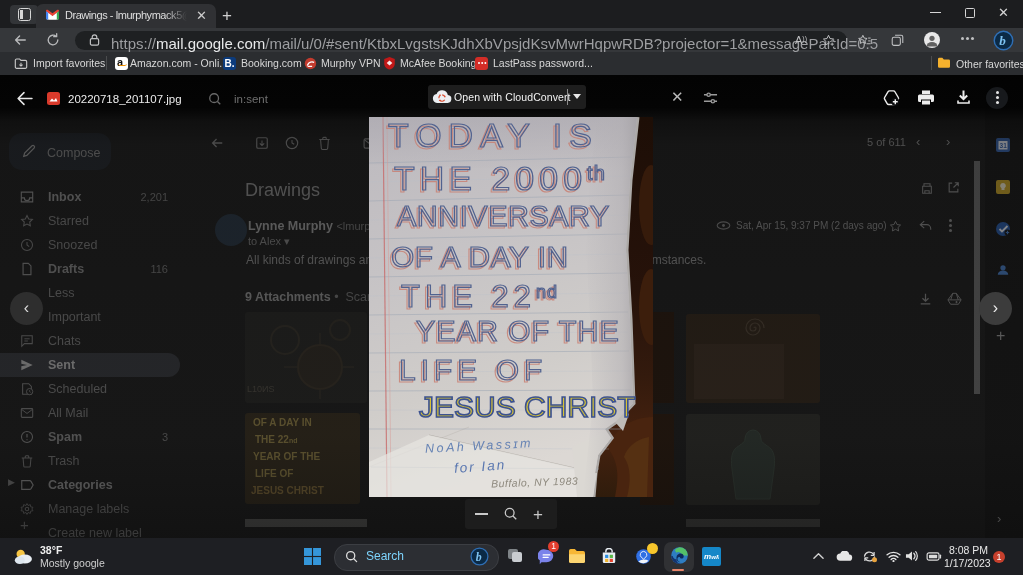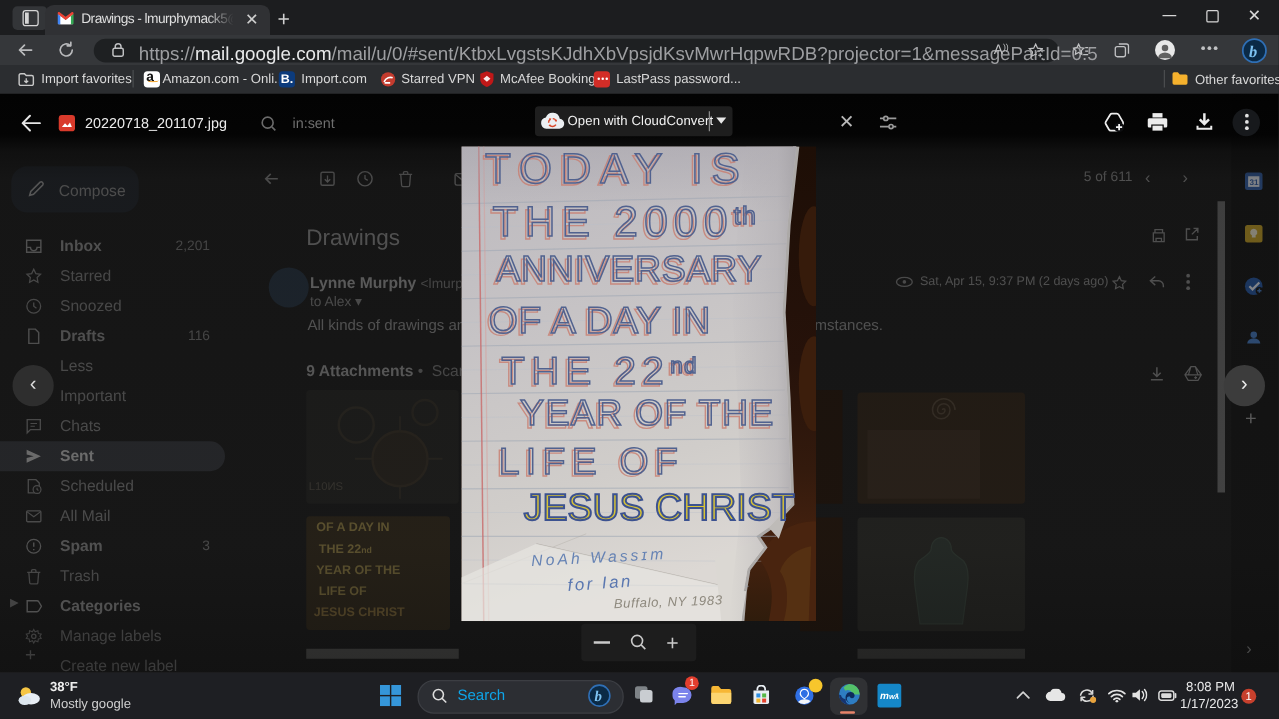--- a/index.html
+++ b/index.html
@@ -92,26 +92,26 @@
   <svg class="abs" style="left:14px;top:5px;" width="14" height="13" viewBox="0 0 16 14">
     <path d="M1.5 3 V11 a1.5 1.5 0 0 0 1.5 1.5 H13 a1.5 1.5 0 0 0 1.5 -1.5 V5 a1.5 1.5 0 0 0 -1.5 -1.5 H8 L6.3 1.8 H3 A1.5 1.5 0 0 0 1.5 3 Z" fill="none" stroke="#c8c8c8" stroke-width="1.3"></path>
     <path d="M8 6 v4 M6.2 8.2 L8 10 L9.8 8.2" stroke="#c8c8c8" stroke-width="1.2" fill="none"></path>
   </svg>
   <div class="abs" style="left:33px;top:5px;">Import favorites</div>
   <div class="abs" style="left:106px;top:4px;width:1px;height:14px;background:#4a4c4e;"></div>
   <div class="abs" style="left:115px;top:4.5px;width:13px;height:13px;background:#fff;border-radius:3px;"></div>
   <div class="abs" style="left:117px;top:3.5px;color:#111;font-size:11px;font-weight:bold;">a<span style="position:absolute;left:1px;top:6.5px;width:9px;height:3px;border-bottom:1.4px solid #f19100;border-radius:50%;"></span></div>
   <div class="abs" style="left:130px;top:5px;">Amazon.com - Onli...</div>
   <div class="abs" style="left:223px;top:4.5px;width:13px;height:13px;background:#0c3b7c;border-radius:3px;color:#fff;font-size:10px;font-weight:bold;text-align:center;line-height:13px;">B.</div>
-  <div class="abs" style="left:241px;top:5px;">Import.com</div>
+  <div class="abs" style="left:241px;top:5px;">Booking.com</div>
   <svg class="abs" style="left:304px;top:4.5px;" width="13" height="13" viewBox="0 0 16 16">
     <circle cx="8" cy="8" r="7" fill="#c33b2e"></circle>
     <path d="M4 10.5 C6 6 10 5.5 12.5 6.5 M4.5 11.5 H10" stroke="#fff" stroke-width="1.6" fill="none"></path>
   </svg>
-  <div class="abs" style="left:321px;top:5px;">Starred VPN</div>
+  <div class="abs" style="left:321px;top:5px;">Murphy VPN</div>
   <svg class="abs" style="left:383px;top:4px;" width="13" height="14" viewBox="0 0 16 17">
     <path d="M8 1 L14.5 3.5 V9 C14.5 13 11.5 15.5 8 16.5 C4.5 15.5 1.5 13 1.5 9 V3.5 Z" fill="#c01818"></path>
     <path d="M4.5 8.5 L8 5.5 L11.5 8.5 L8 11.5 Z" fill="#fff" opacity=".9"></path>
   </svg>
   <div class="abs" style="left:400px;top:5px;">McAfee Booking</div>
   <div class="abs" style="left:475px;top:4.5px;width:13px;height:13px;background:#d32d27;border-radius:3px;"></div>
   <div class="abs" style="left:477.5px;top:9.5px;width:2px;height:2px;background:#fff;border-radius:50%;box-shadow:3.2px 0 0 #fff,6.4px 0 0 #fff;"></div>
   <div class="abs" style="left:493px;top:5px;">LastPass password...</div>
 
   <div class="abs" style="left:931px;top:4px;width:1px;height:14px;background:#4a4c4e;"></div>
@@ -504,21 +504,21 @@
     <rect x="9.6" y="0" width="8.4" height="8.4" fill="#3596d9"></rect>
     <rect x="0" y="9.6" width="8.4" height="8.4" fill="#3596d9"></rect>
     <rect x="9.6" y="9.6" width="8.4" height="8.4" fill="#3596d9"></rect>
   </svg>
 
   <div class="abs" style="left:334px;top:6px;width:163px;height:25px;background:#2c2e33;border:1px solid #3c3e43;border-radius:13px;"></div>
   <svg class="abs" style="left:345px;top:12px;" width="13" height="13" viewBox="0 0 16 16">
     <circle cx="7" cy="7" r="5" fill="none" stroke="#dcdcdc" stroke-width="1.6"></circle>
     <path d="M10.8 10.8 L14.3 14.3" stroke="#dcdcdc" stroke-width="1.6" stroke-linecap="round"></path>
   </svg>
-  <div class="abs" style="left:366px;top:11px;color:#0ea5e9;font-size:12px;">Search</div>
+  <div class="abs" style="left:366px;top:11px;color:#7dd3fc;font-size:12px;">Search</div>
   <svg class="abs" style="left:470px;top:9px;" width="19" height="19" viewBox="0 0 24 24">
     <circle cx="12" cy="12" r="10.6" fill="#0b2a46" stroke="#2f6fb5" stroke-width="1.6"></circle>
     <text x="7.2" y="17.5" font-family="Liberation Serif" font-size="15" font-style="italic" font-weight="bold" fill="#7ec3f2">b</text>
   </svg>
 
   <div class="abs" style="left:508px;top:11px;width:10px;height:10px;background:#7e8387;border-radius:2px;"></div>
   <div class="abs" style="left:512px;top:14px;width:10px;height:10px;background:#c9cdd1;border-radius:2px;"></div>
 
   <svg class="abs" style="left:538px;top:11px;" width="17" height="16" viewBox="0 0 20 19">
     <path d="M10 1 a8 7.4 0 0 1 0 14.8 H4 L2 18 V13.5 A8 7.4 0 0 1 10 1 Z" fill="#7b83eb"></path>

